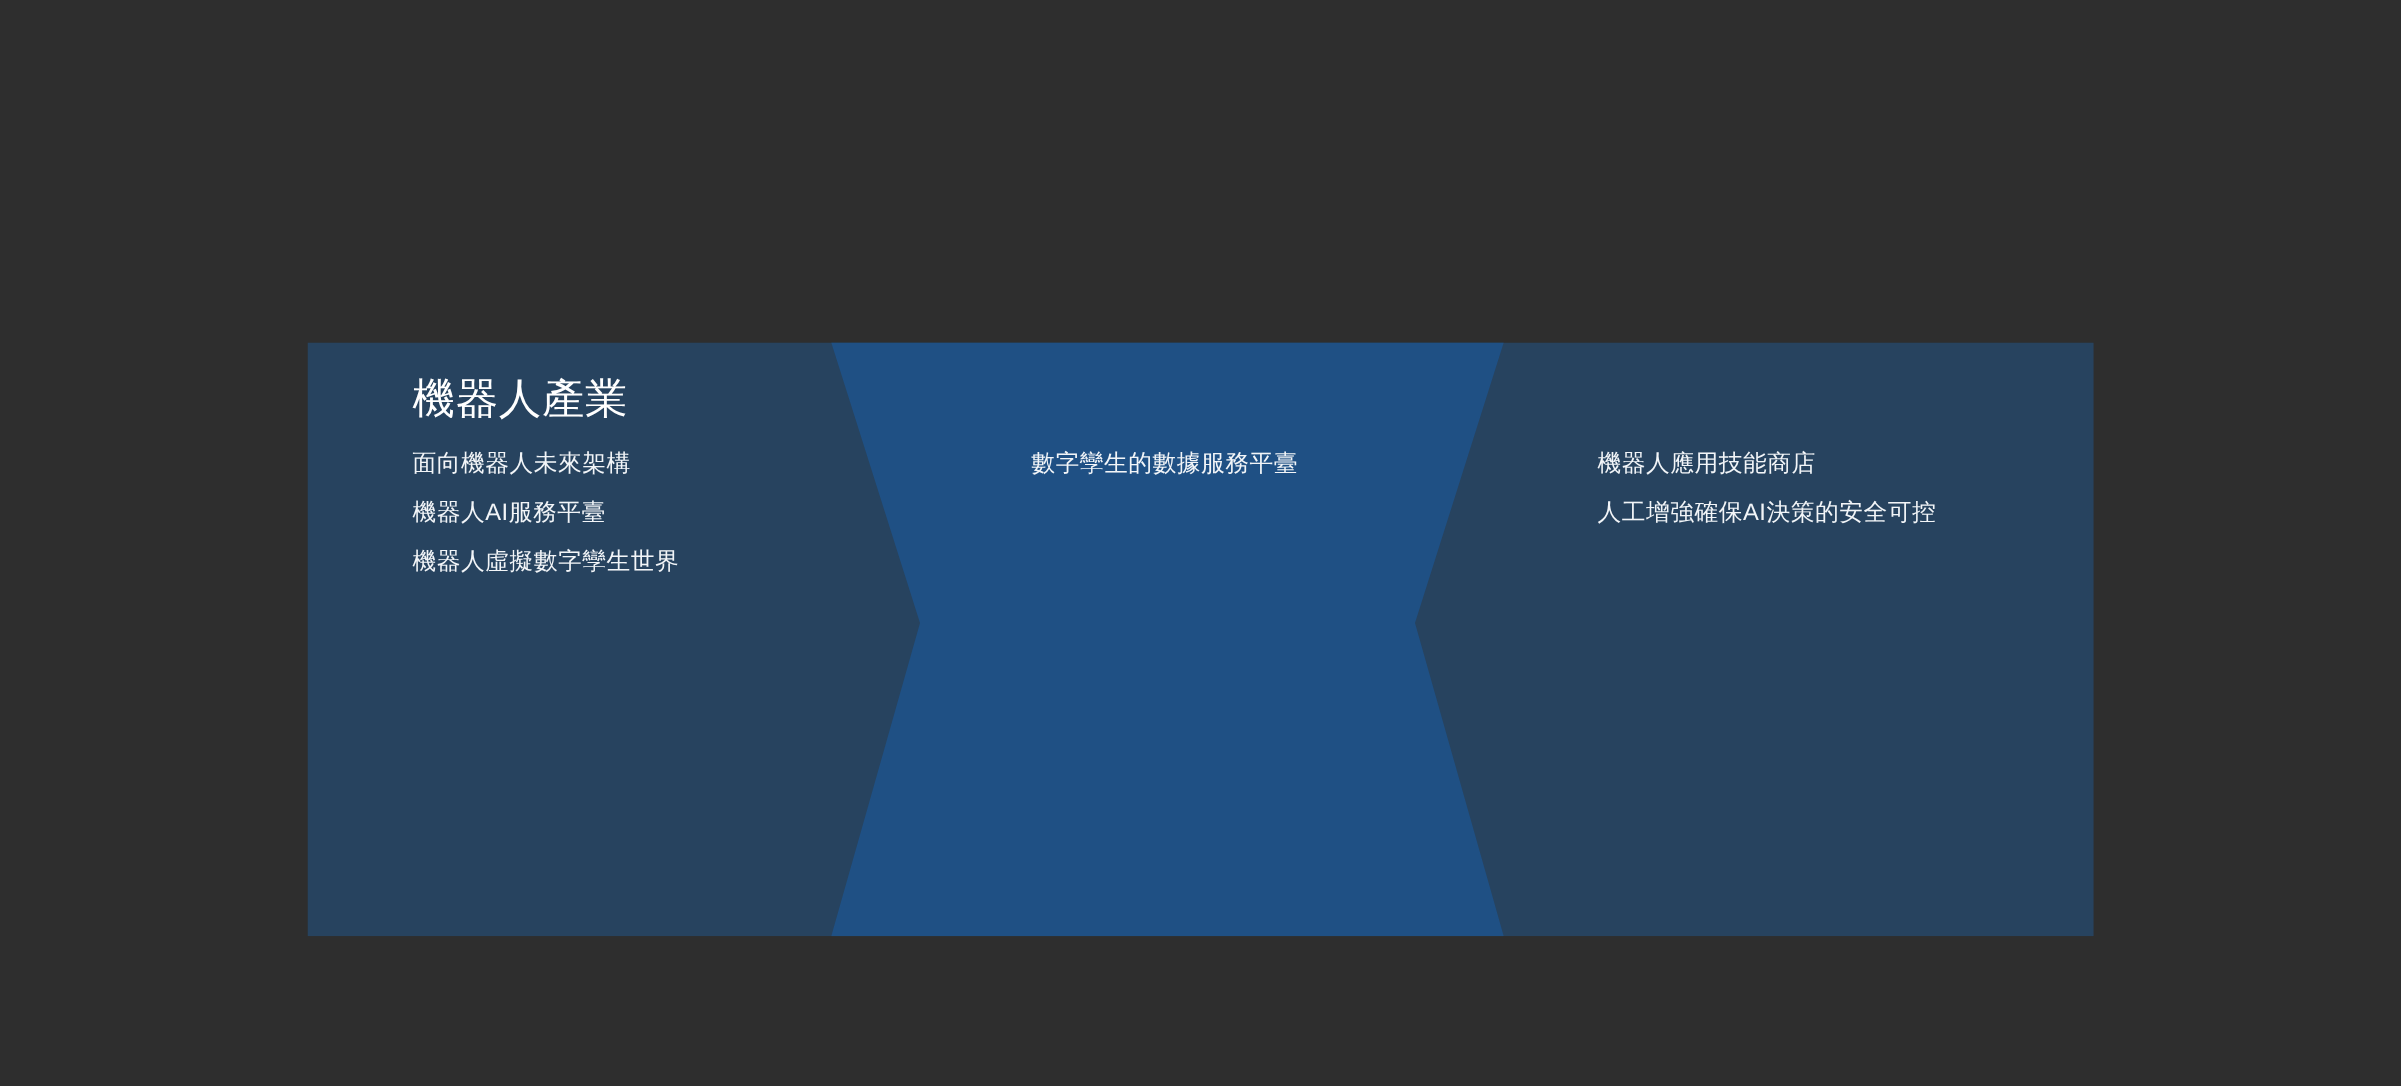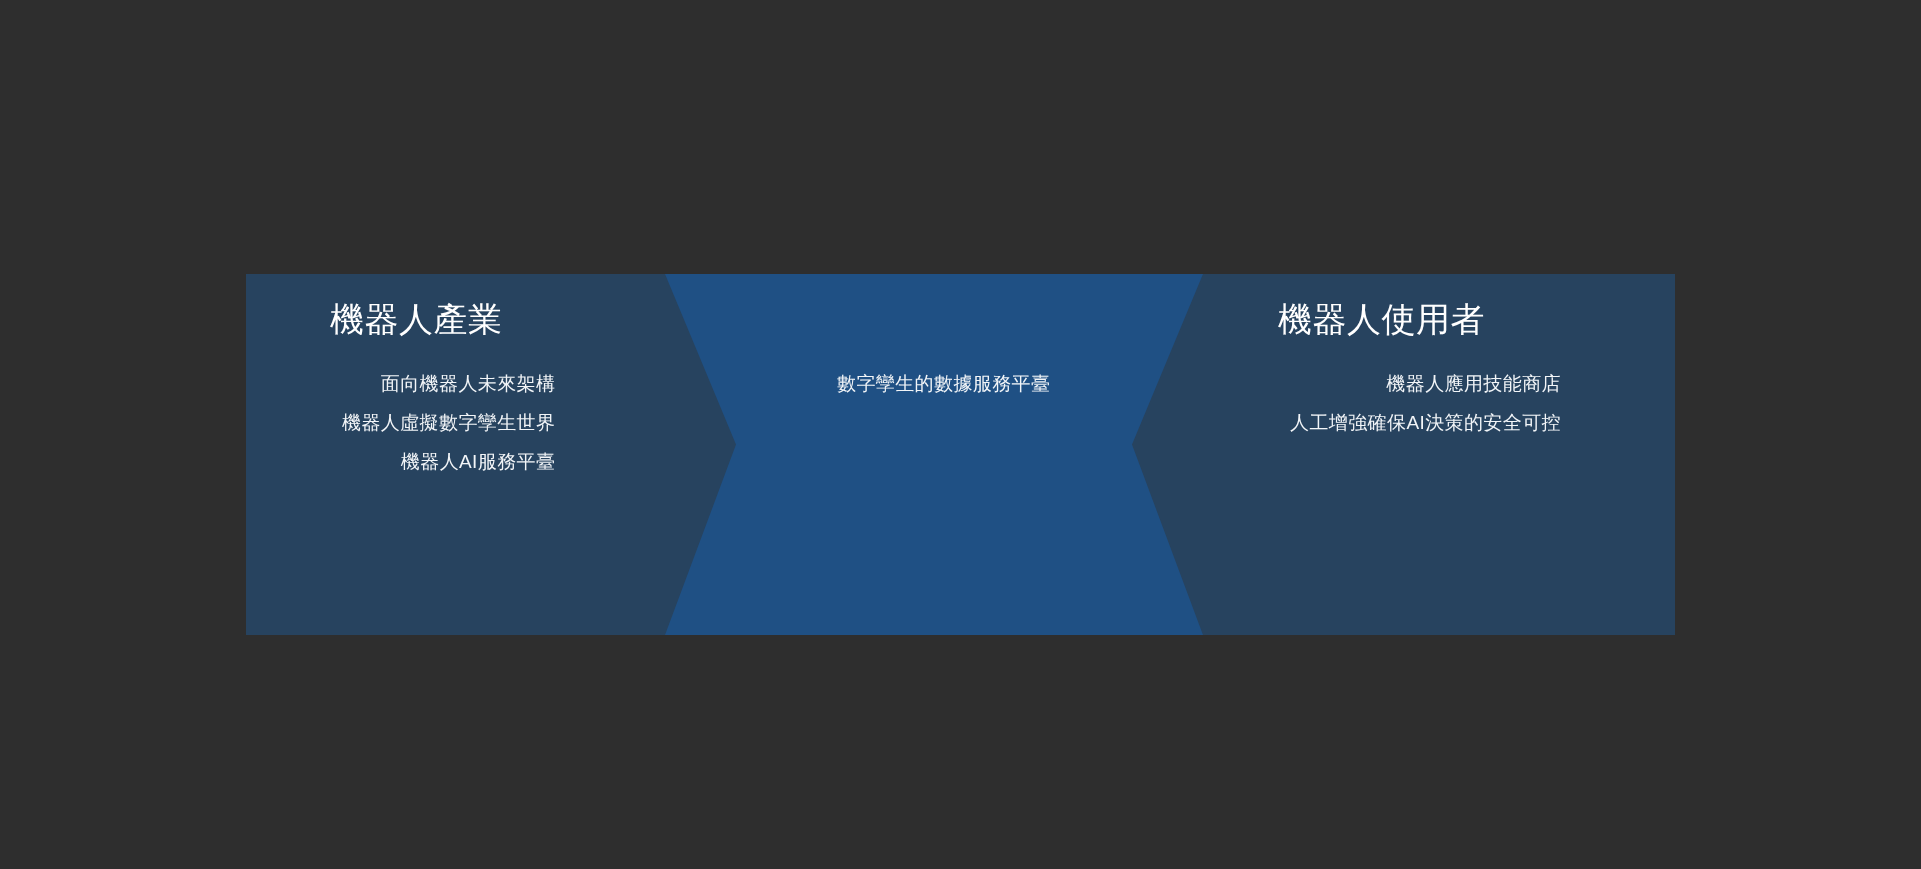--- a/index.html
+++ b/index.html
@@ -25,21 +25,21 @@
     height: 869px;
     background: #2e2e2e;
   }
 
   
   #chevron-diagram {
     position: absolute;
     left: 246px;
     top: 274px;
     width: 1429px;
-    height: 361px;
+    height: 475px;
   }
 
   #chevron-diagram .shape-layer {
     position: absolute;
     left: 0;
     top: 0;
     width: 100%;
     height: 100%;
     display: block;
   }
@@ -64,24 +64,23 @@
     line-height: 40px;
     letter-spacing: 0.5px;
     color: #ffffff;
     white-space: nowrap;
   }
 
   .stage-list {
     position: absolute;
     top: 82px;
     left: 0;
-    margin: 12px;
+    margin: 0;
     padding: 0;
     list-style: none;
-    text-align: right;
   }
 
   .stage-list-item {
     font-size: 19px;
     font-weight: 400;
     line-height: 32px;
     color: #f2f5f8;
     white-space: nowrap;
     margin: 0 0 7px 0;
     letter-spacing: 0.4px;
@@ -99,33 +98,32 @@
 
       <rect x="0" y="0" width="1429" height="419" fill="#27435f"></rect>
 
       <polygon points="419,0 957,0 886,198 957,419 419,419 490,198" fill="#1f5084"></polygon>
     </svg>
 
     <div class="stage-col stage-col-1">
       <h2 class="stage-heading">機器人產業</h2>
       <ul class="stage-list">
         <li class="stage-list-item">面向機器人未來架構</li>
+        <li class="stage-list-item">機器人AI服務平臺</li>
         <li class="stage-list-item">機器人虛擬數字孿生世界</li>
-        <li class="stage-list-item">機器人AI服務平臺</li>
       </ul>
     </div>
 
     <div class="stage-col stage-col-2">
       <ul class="stage-list">
         <li class="stage-list-item">數字孿生的數據服務平臺</li>
       </ul>
     </div>
 
     <div class="stage-col stage-col-3">
-      <h2 class="stage-heading">機器人使用者</h2>
       <ul class="stage-list">
         <li class="stage-list-item">機器人應用技能商店</li>
         <li class="stage-list-item">人工增強確保AI決策的安全可控</li>
       </ul>
     </div>
 
   </div>
 </div>
 
 </body></html>

